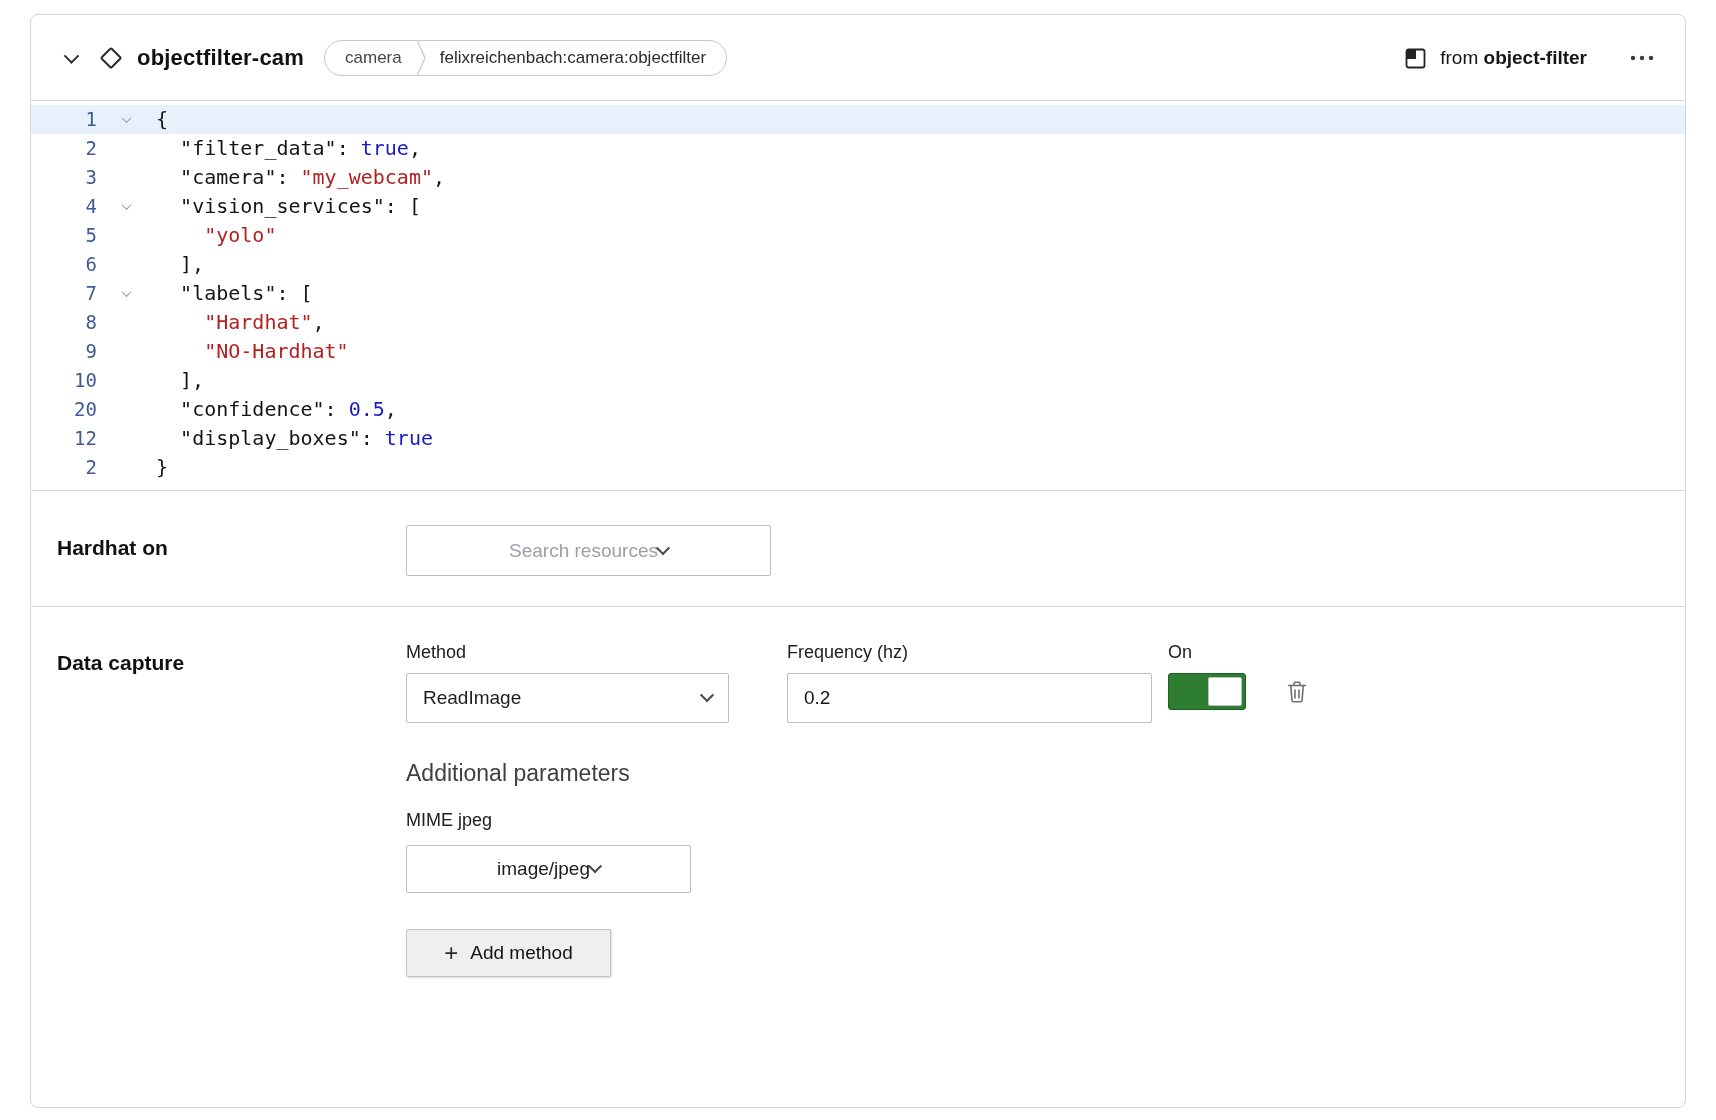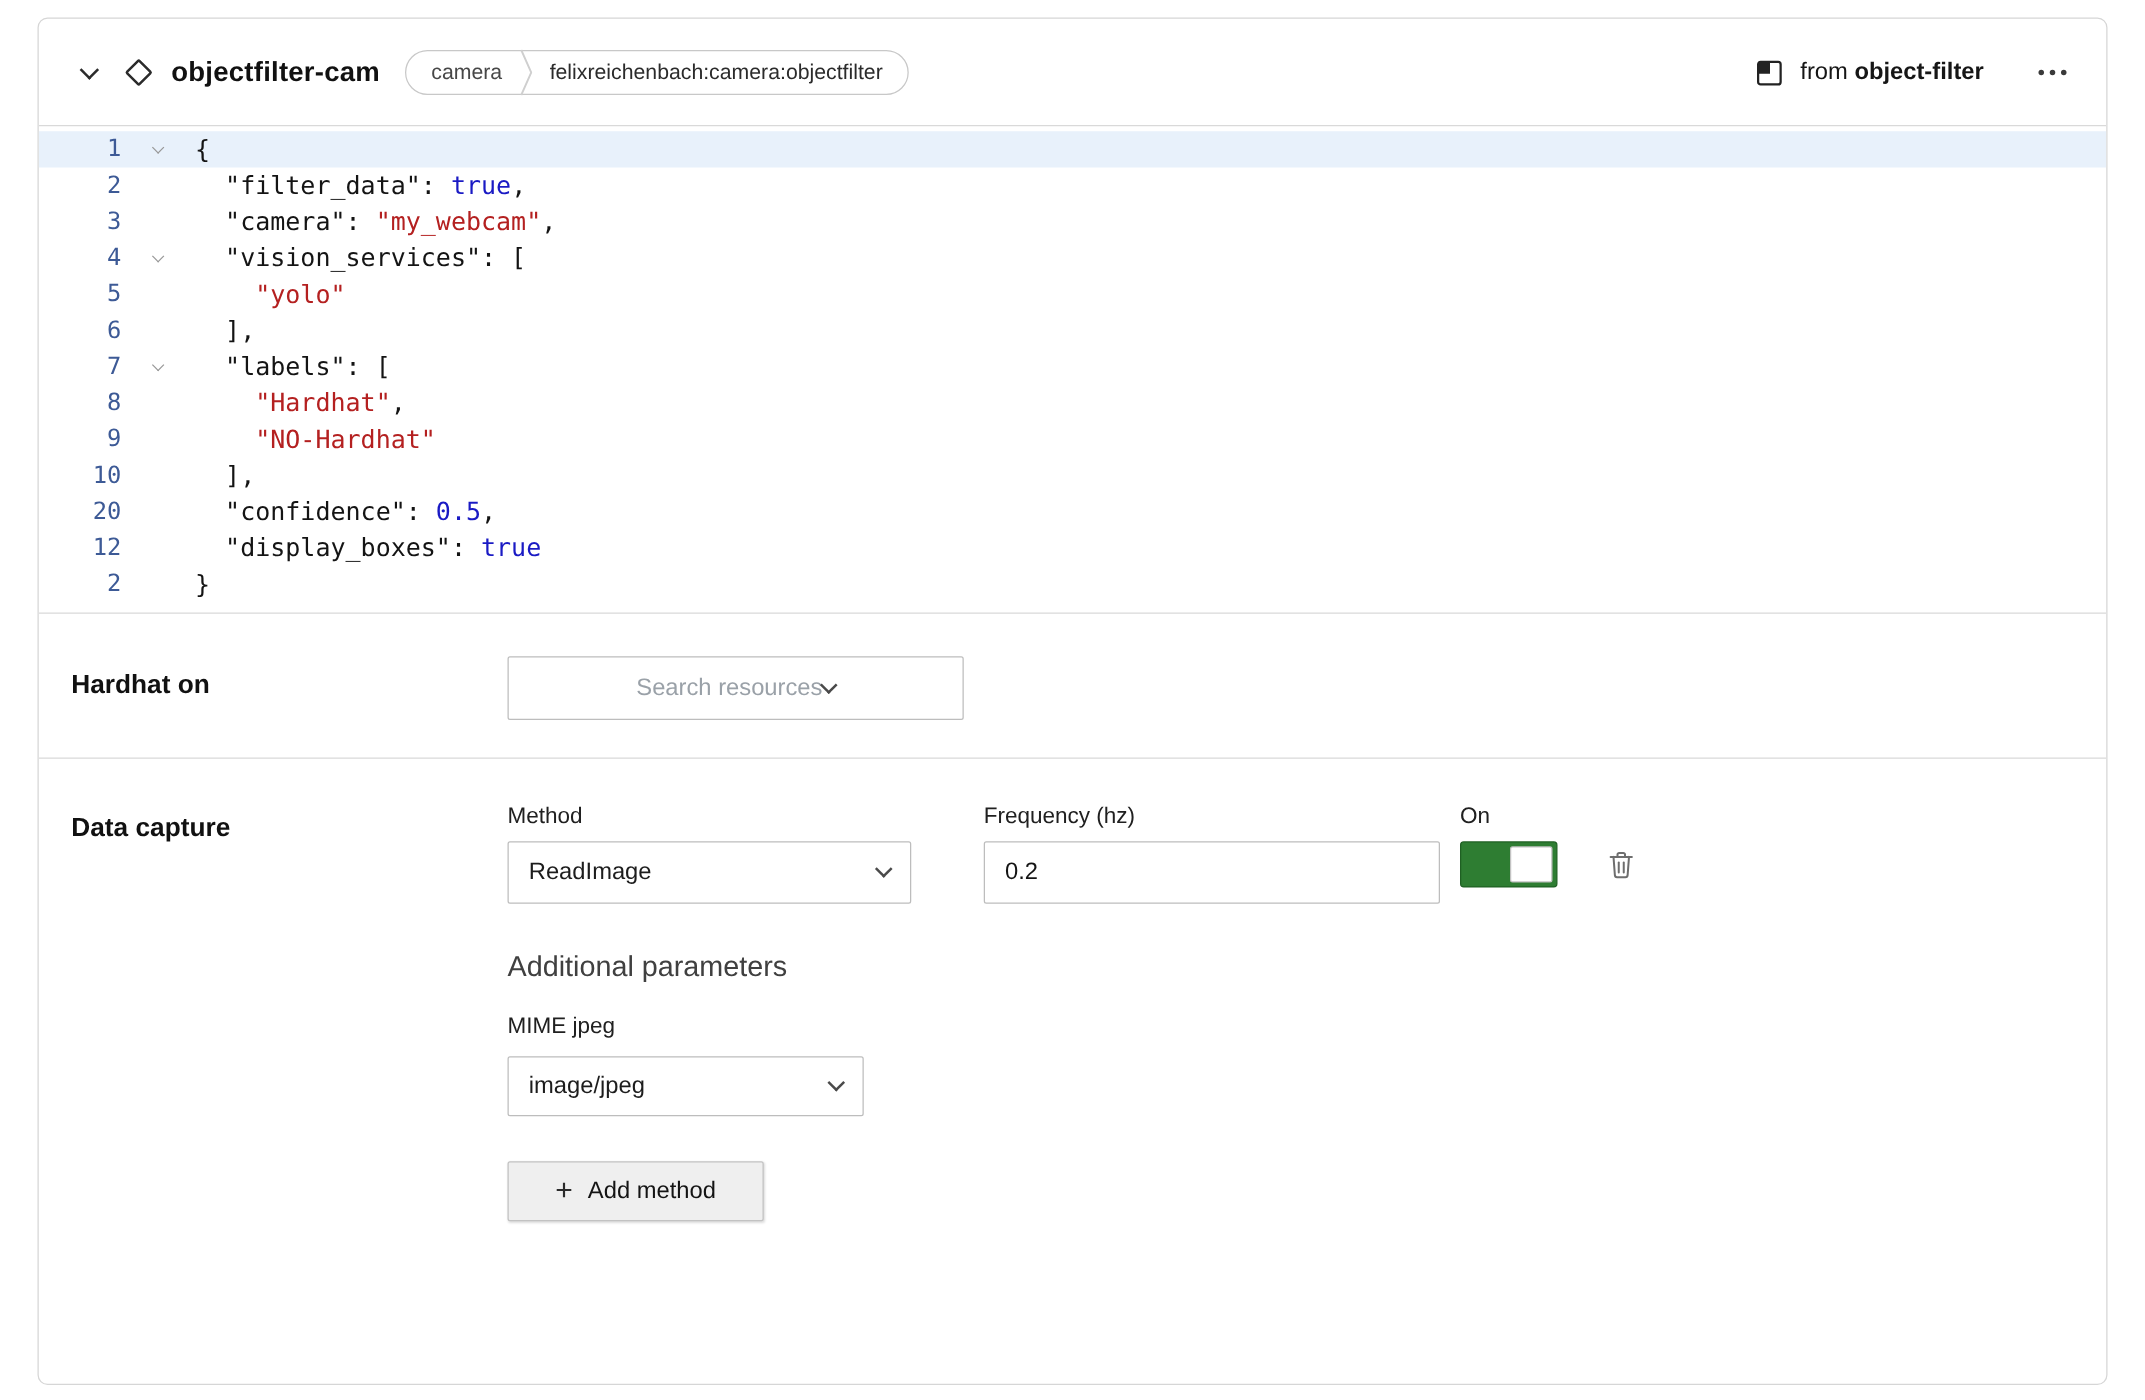--- a/index.html
+++ b/index.html
@@ -106,21 +106,21 @@
     cursor: pointer;
   }
   .toggle .knob {
     position: absolute; top: 3px; right: 3px; bottom: 3px; width: 34px;
     background: #fff; border: 1px solid #c2c2c2; border-radius: 2px;
   }
   .trash-btn { width: 26px; height: 28px; }
 
   .additional { margin-top: 38px; font-size: 23px; color: #404040; line-height: 24px; }
   .mime-label { margin-top: 24px; font-size: 18px; color: #202020; line-height: 22px; }
-  .mime-select { width: 285px; height: 48px; margin-top: 14px; }
+  .mime-select { width: 285px; height: 48px; margin-top: 14px; justify-content: center; }
 
   .add-btn {
     margin-top: 36px;
     width: 205px; height: 48px;
     display: flex; align-items: center; justify-content: center; gap: 12px;
     background: #efefef; border: 1px solid #c2c2c2; border-radius: 2px;
     box-shadow: 1px 1px 2px rgba(0,0,0,.14);
     font-family: "Liberation Sans", sans-serif;
     font-size: 19px; color: #141414; cursor: pointer;
   }

